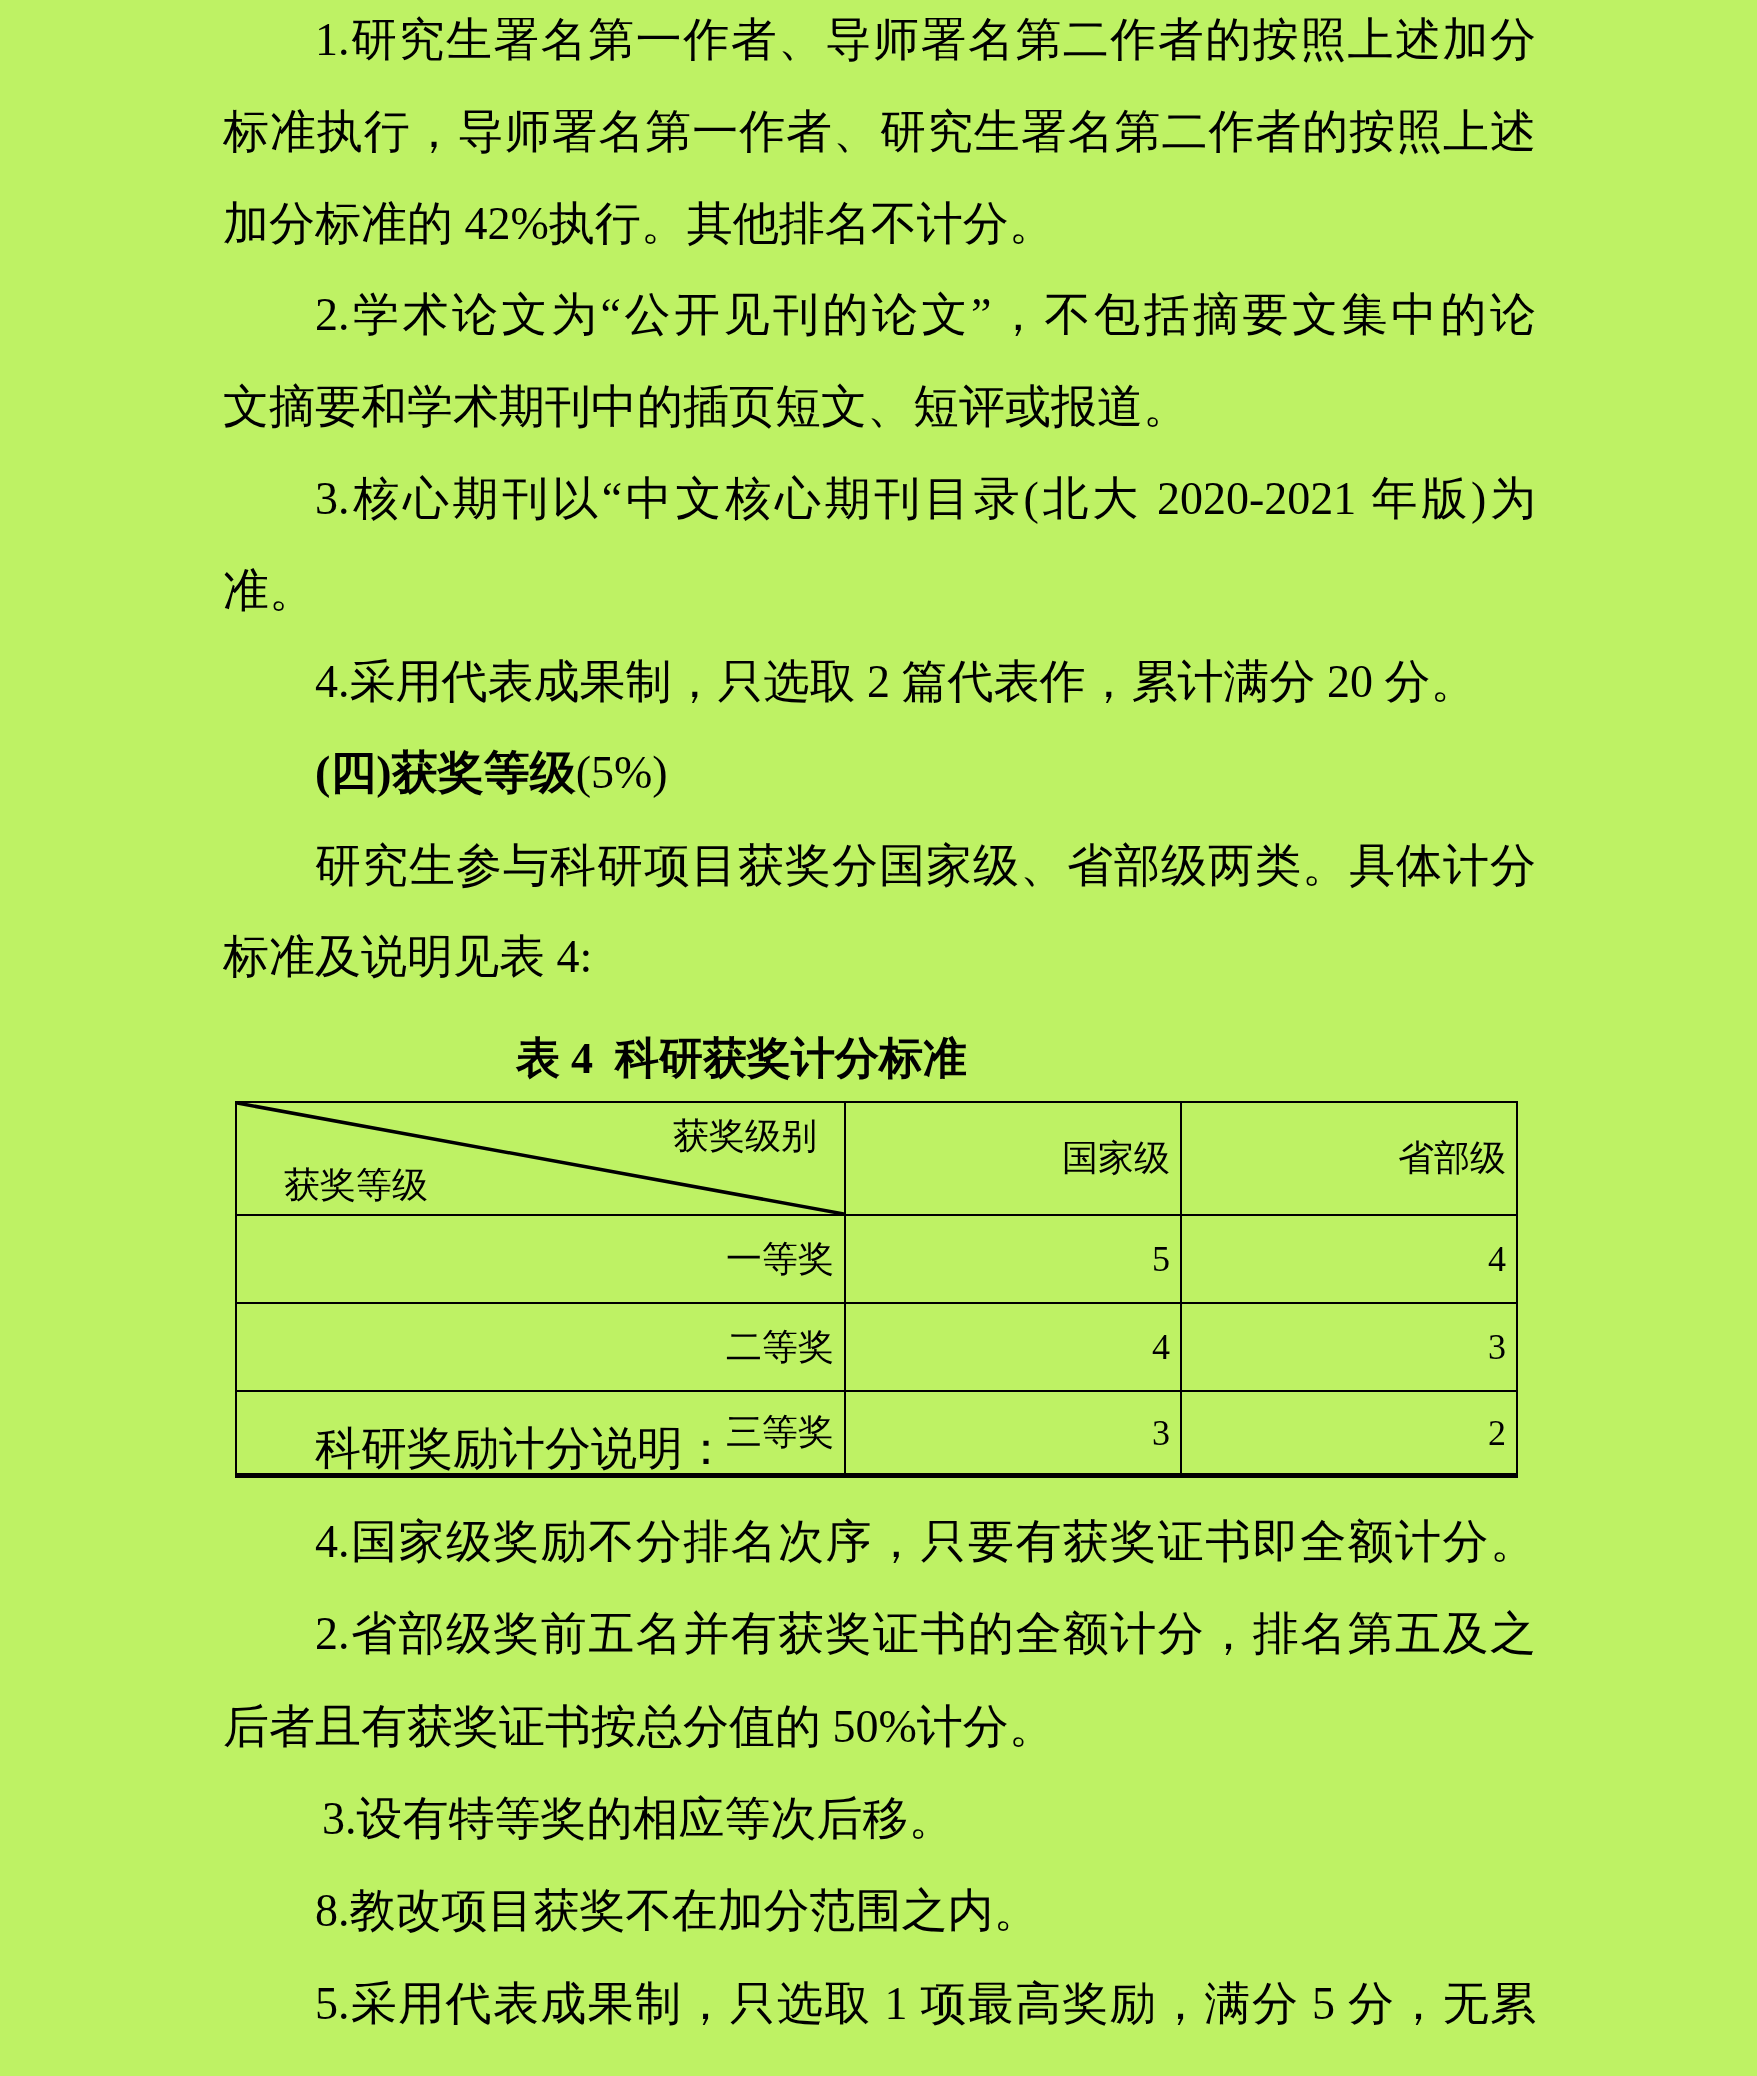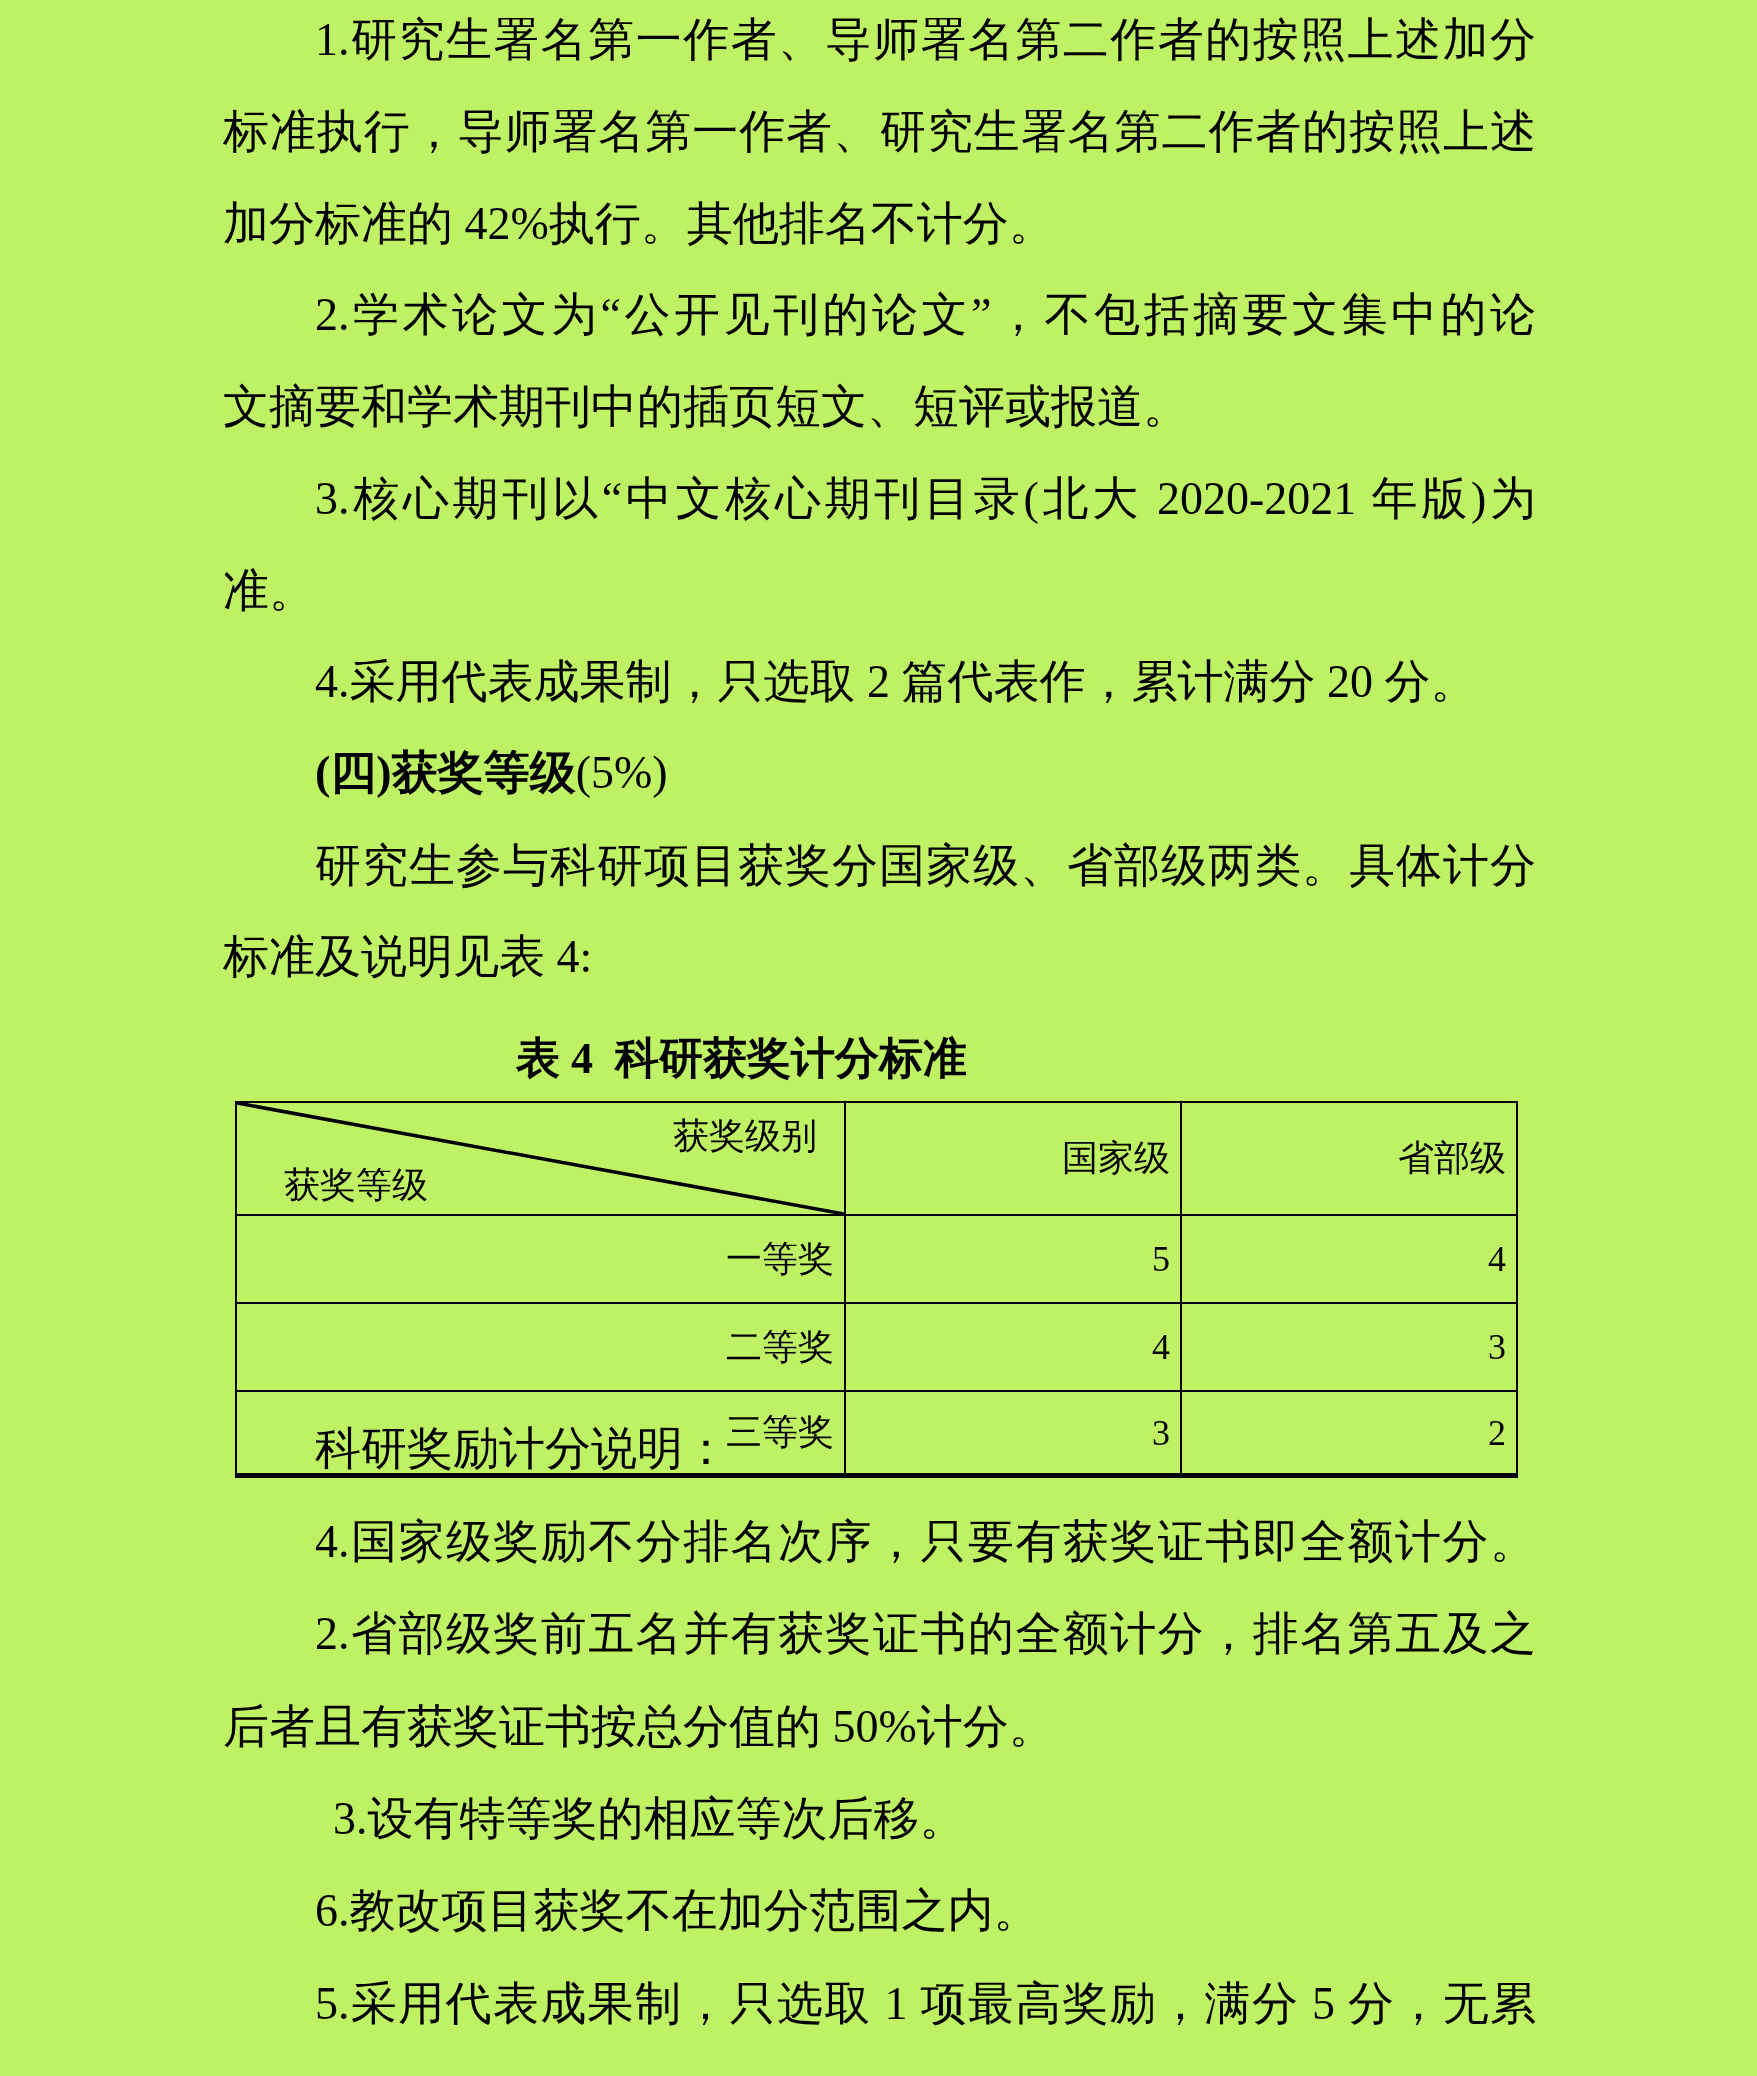--- a/index.html
+++ b/index.html
@@ -51,22 +51,22 @@
       <div class="line" style="top: 383px; left: 223px;">文摘要和学术期刊中的插页短文、短评或报道。</div>
       <div class="line justify" style="top: 475px; left: 315px; width: 1221px;">3.核心期刊以“中文核心期刊目录(北大 2020-2021 年版)为</div>
       <div class="line" style="top: 567px; left: 223px;">准。</div>
       <div class="line" style="top: 658px; left: 315px;">4.采用代表成果制，只选取 2 篇代表作，累计满分 20 分。</div>
       <div class="line justify" style="top: 842px; left: 315px; width: 1221px;">研究生参与科研项目获奖分国家级、省部级两类。具体计分</div>
       <div class="line" style="top: 933px; left: 223px;">标准及说明见表 4:</div>
       <div class="line" style="top: 1425px; left: 315px;">科研奖励计分说明：</div>
       <div class="line justify" style="top: 1518px; left: 315px; width: 1221px;">4.国家级奖励不分排名次序，只要有获奖证书即全额计分。</div>
       <div class="line justify" style="top: 1610px; left: 315px; width: 1221px;">2.省部级奖前五名并有获奖证书的全额计分，排名第五及之</div>
       <div class="line" style="top: 1703px; left: 223px;">后者且有获奖证书按总分值的 50%计分。</div>
-      <div class="line" style="top: 1795px; left: 333px;">3.设有特等奖的相应等次后移。</div>
-      <div class="line" style="top: 1887px; left: 315px;">6.教改项目获奖不在加分范围之内。</div>
+      <div class="line" style="top: 1795px; left: 322px;">3.设有特等奖的相应等次后移。</div>
+      <div class="line" style="top: 1887px; left: 315px;">8.教改项目获奖不在加分范围之内。</div>
       <div class="line justify" style="top: 1980px; left: 315px; width: 1221px;">5.采用代表成果制，只选取 1 项最高奖励，满分 5 分，无累</div>
     </div>
 
   <div class="heading-line"><span class="heading-bold">(四)获奖等级</span><span>(5%)</span></div>
 
   <div class="table-title">表 4  科研获奖计分标准</div>
 
   <table class="score">
     <colgroup>
       <col style="width:609px">

